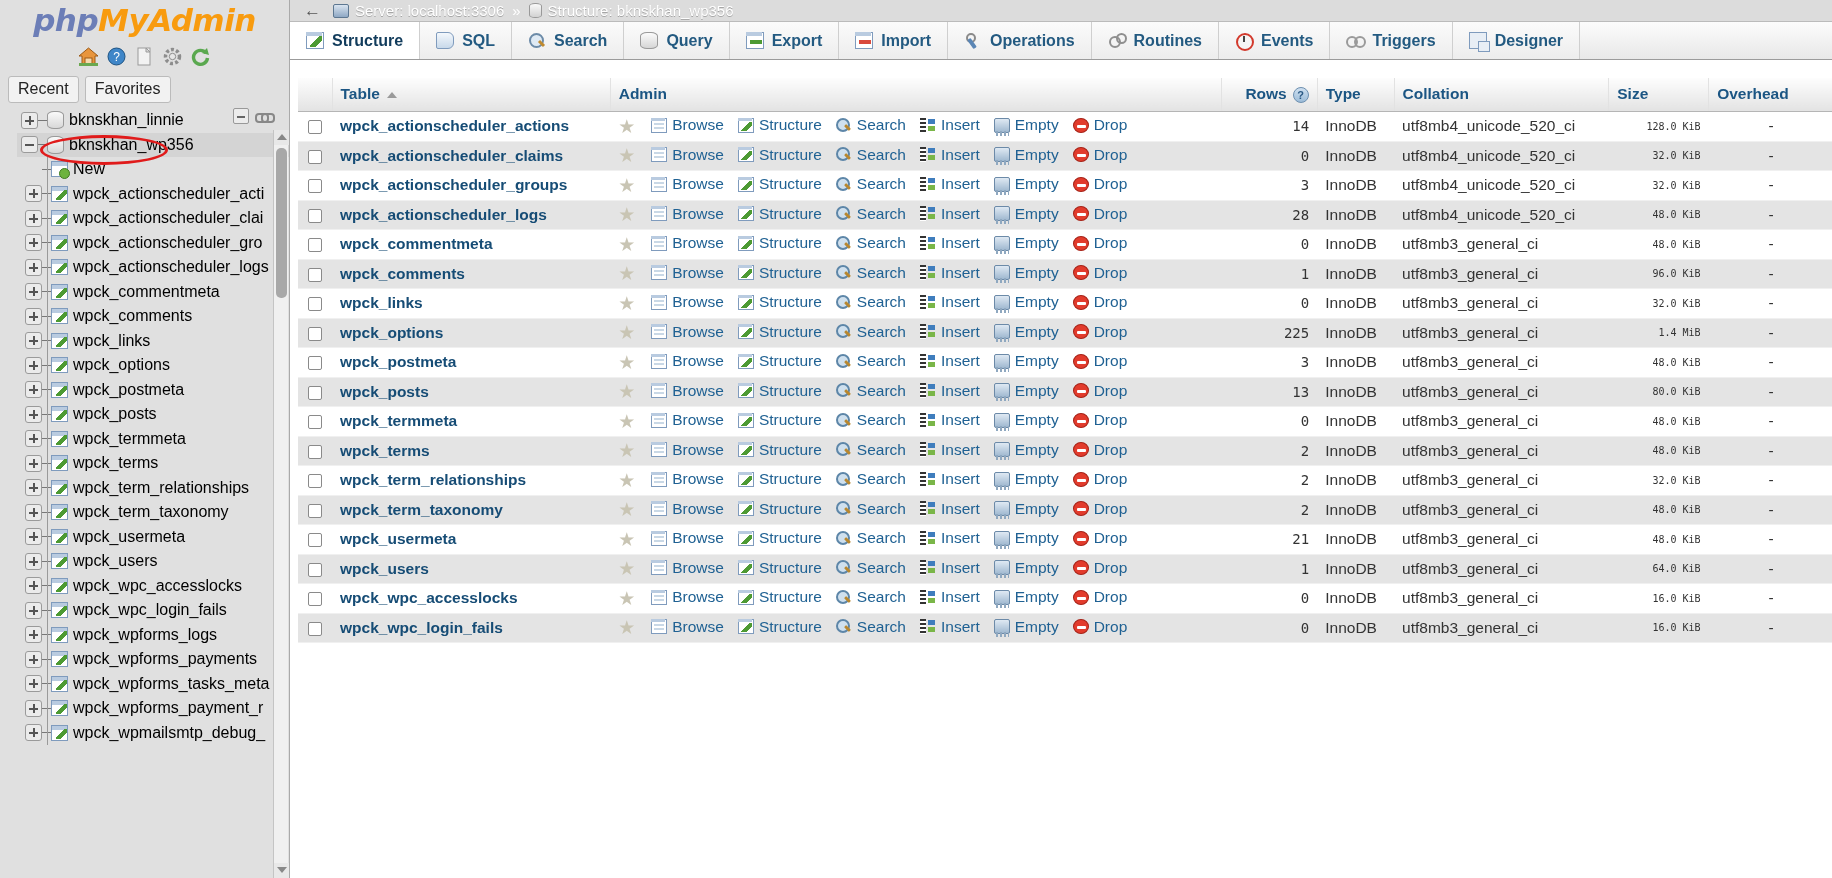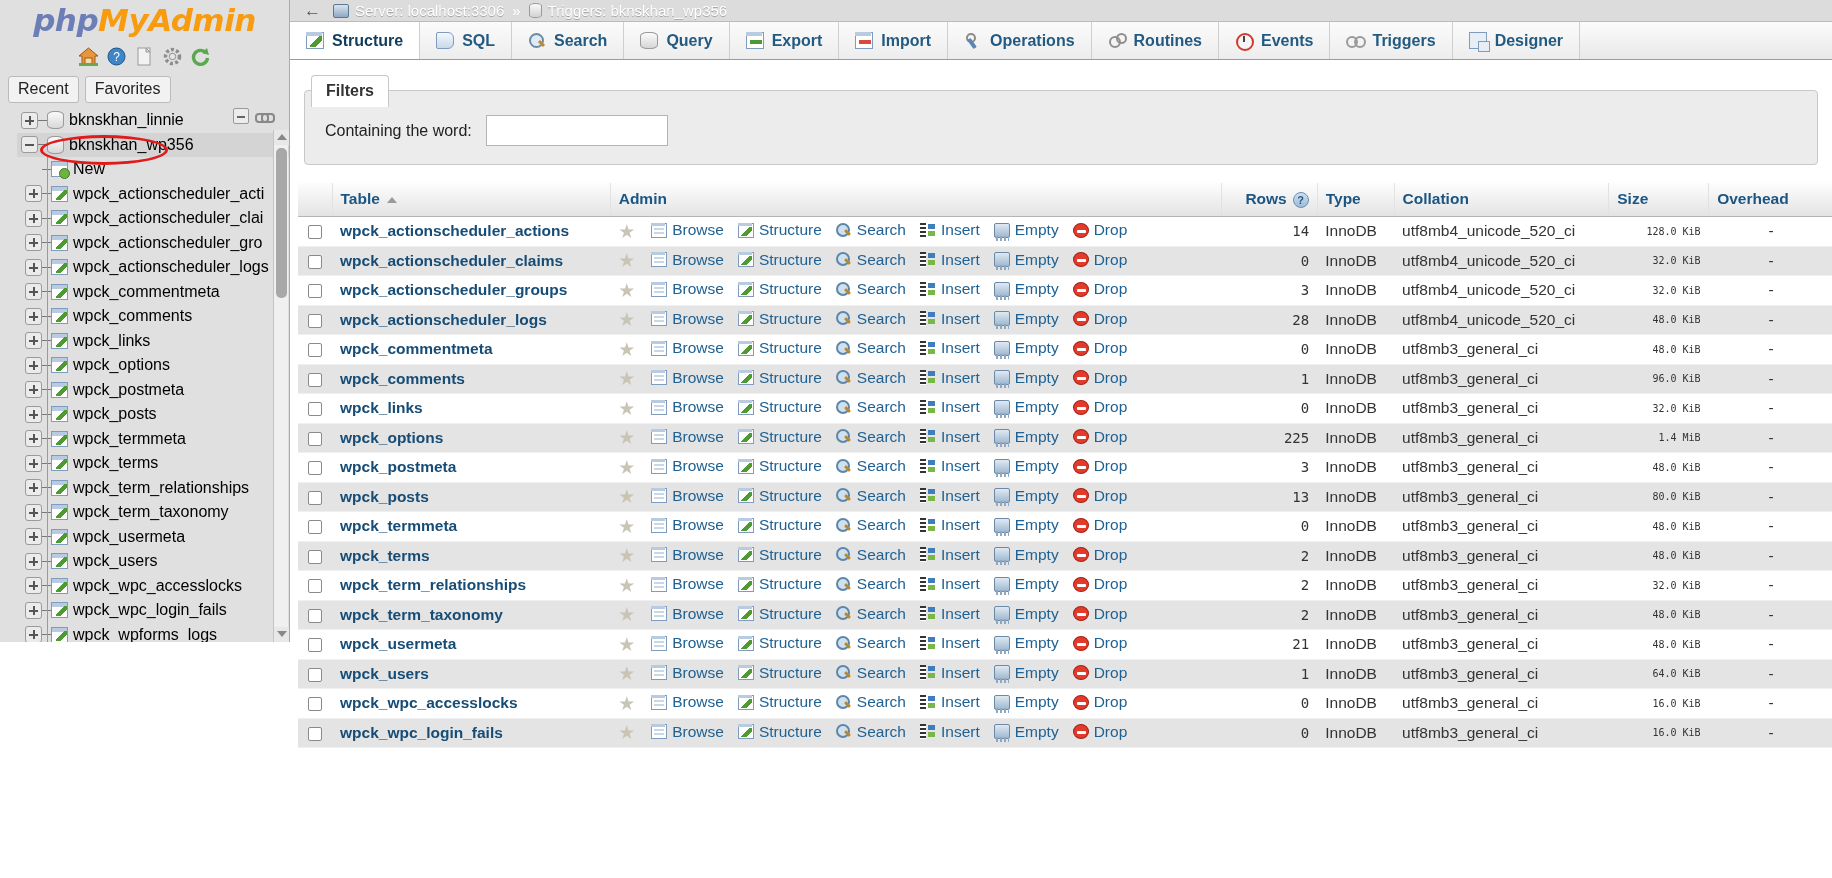--- a/index.html
+++ b/index.html
@@ -8,21 +8,21 @@
     width: 1832px; height: 878px;
     overflow: hidden;
     font-family: "Liberation Sans", sans-serif;
     font-size: 15px;
     background: #fff;
   }
   #app { display: flex; width: 1832px; height: 878px; position: relative; }
 
   
   #sidebar {
-    width: 290px; height: 642px;
+    width: 290px; height: 878px;
     background: #e0e0e0;
     position: relative;
     flex: 0 0 290px;
     overflow: hidden;
     border-right: 1px solid #aaa;
   }
   .pma-logo {
     text-align: center;
     padding-top: 2px;
     font-size: 31px;
@@ -549,21 +549,21 @@
   </div>
 
   <div id="main">
 
     <div id="breadcrumb">
       <span class="bc-back">←</span>
       <span class="srv-ic"></span>
       <span class="bc-txt">Server: localhost:3306</span>
       <span class="bc-sep">»</span>
       <span class="dbb-ic"></span>
-      <span class="bc-txt">Triggers: bknskhan_wp356</span>
+      <span class="bc-txt">Structure: bknskhan_wp356</span>
     </div>
 
     <div id="tabbar">
         <div class="tab active">
           <span class="tico ic-structure"></span>
           <span>Structure</span>
         </div>
         <div class="tab">
           <span class="tico ic-sql"></span>
           <span>SQL</span>
@@ -599,30 +599,20 @@
         <div class="tab">
           <span class="tico ic-triggers"></span>
           <span>Triggers</span>
         </div>
         <div class="tab">
           <span class="tico ic-designer"></span>
           <span>Designer</span>
         </div>
       </div>
 
-    <div id="filters-wrap">
-      <div class="filters-legend-row"></div>
-      <div id="filters">
-        <div class="filters-legend">Filters</div>
-        <div class="filter-row">
-          <span class="filter-label">Containing the word:</span>
-          <input class="filter-input" type="text" value="" style="">
-        </div>
-      </div>
-    </div>
 
     <div id="tbl-wrap">
       <table class="dbtable">
         <thead>
           <tr>
             <th style="width:26px"></th>
             <th style="width:226px">
               <span>Table</span><span class="sort-tri"></span>
             </th>
             <th style="width:490px">Admin</th>

